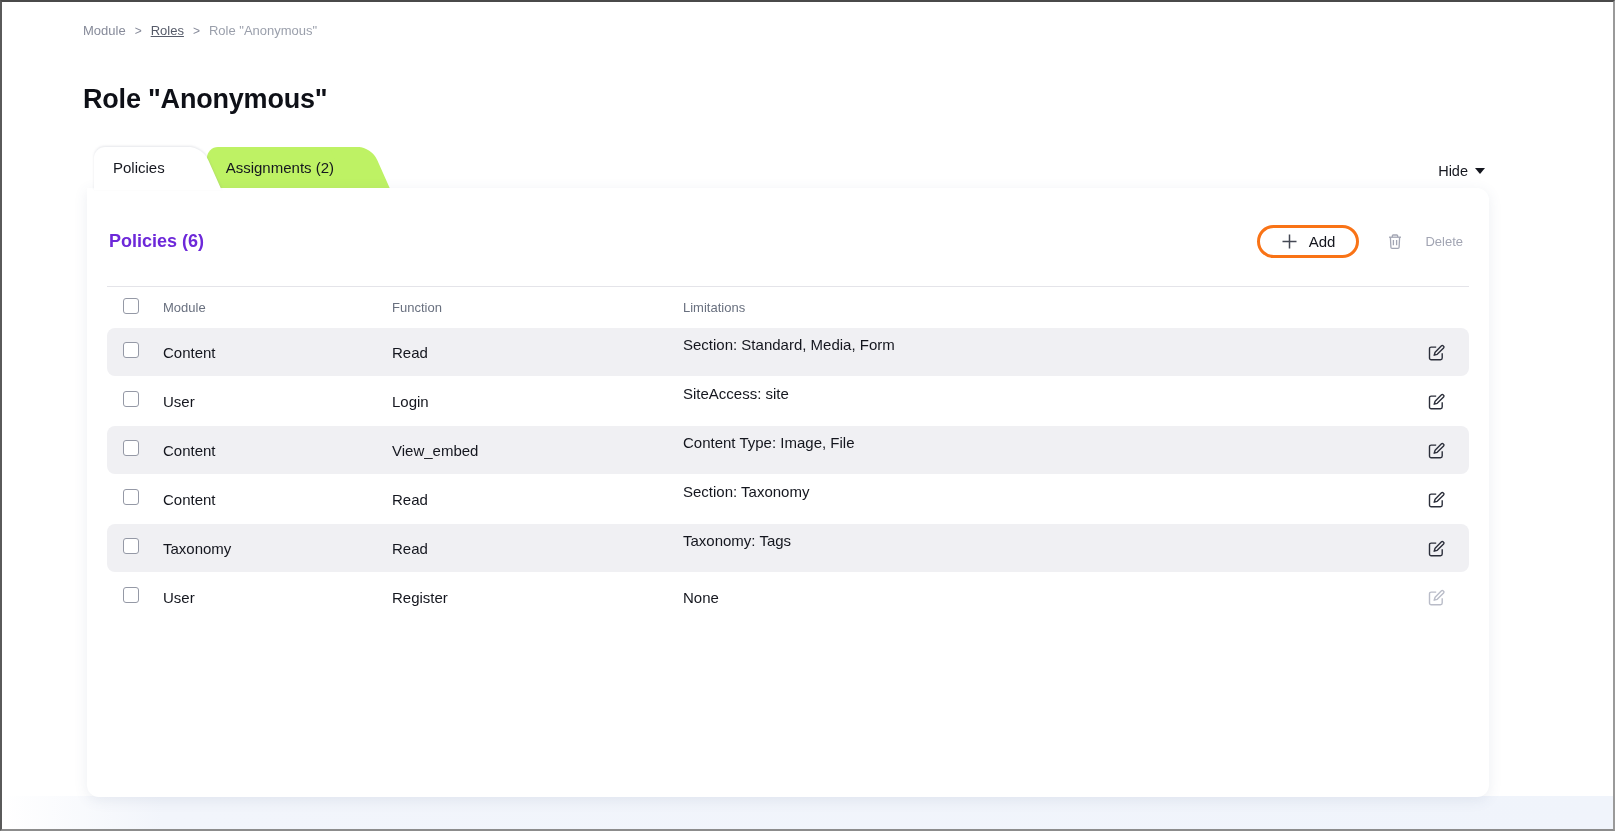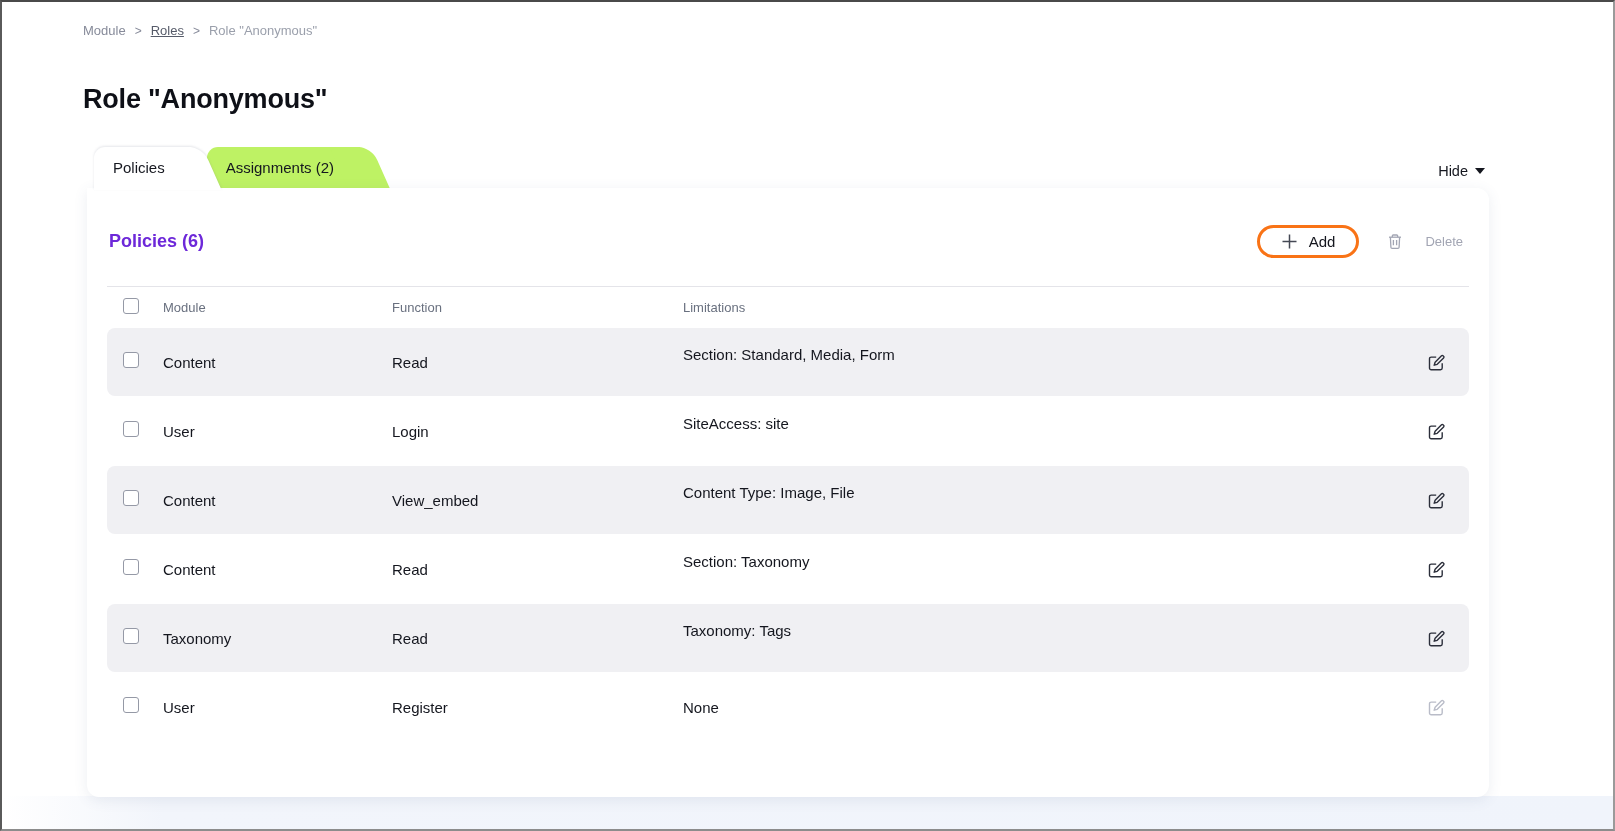--- a/index.html
+++ b/index.html
@@ -94,21 +94,21 @@
     grid-template-columns: 56px 229px 291px 1fr 50px;
     align-items: center;
   }
   .thead { height: 41px; font-size: 13px; color: #69707f; }
   .cb {
     display: inline-block; width: 16px; height: 16px;
     border: 1px solid #9599a6; border-radius: 3px; background: #fff; cursor: pointer;
   }
   .cb-cell { padding-left: 16px; }
   .tbody { display: flex; flex-direction: column; gap: 1px; }
-  .trow { height: 68px; border-radius: 8px; background: #ffffff; }
+  .trow { height: 48px; border-radius: 8px; background: #ffffff; }
   .trow.shaded { background: #f0f0f3; }
   .cell { font-size: 15px; color: #14161e; }
   .cell.limitations.raised { transform: translateY(-8px); }
   .edit-btn {
     background: none; border: none; cursor: pointer;
     display: flex; align-items: center; justify-content: center;
     width: 34px; height: 34px; padding: 0;
   }
   .edit-btn svg { stroke: #2b2e3a; }
   .edit-btn.disabled svg { stroke: #b9bcc8; }

